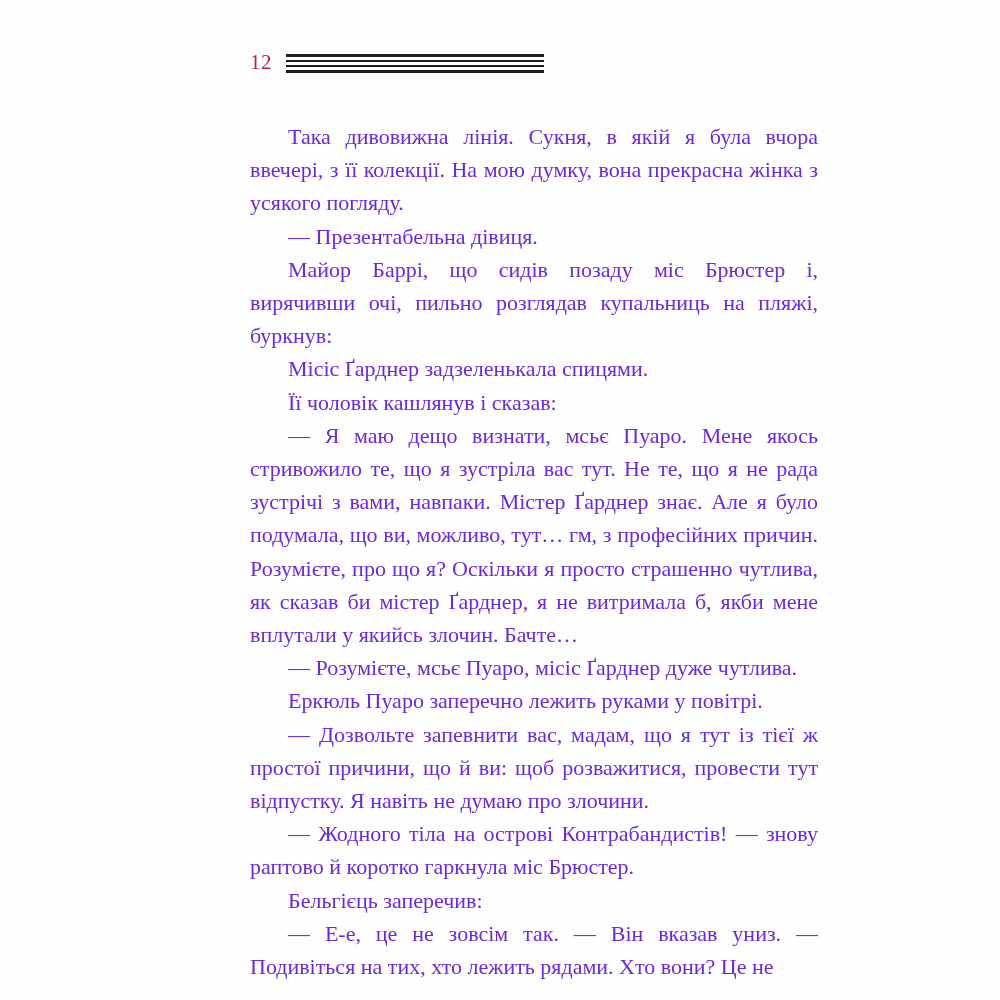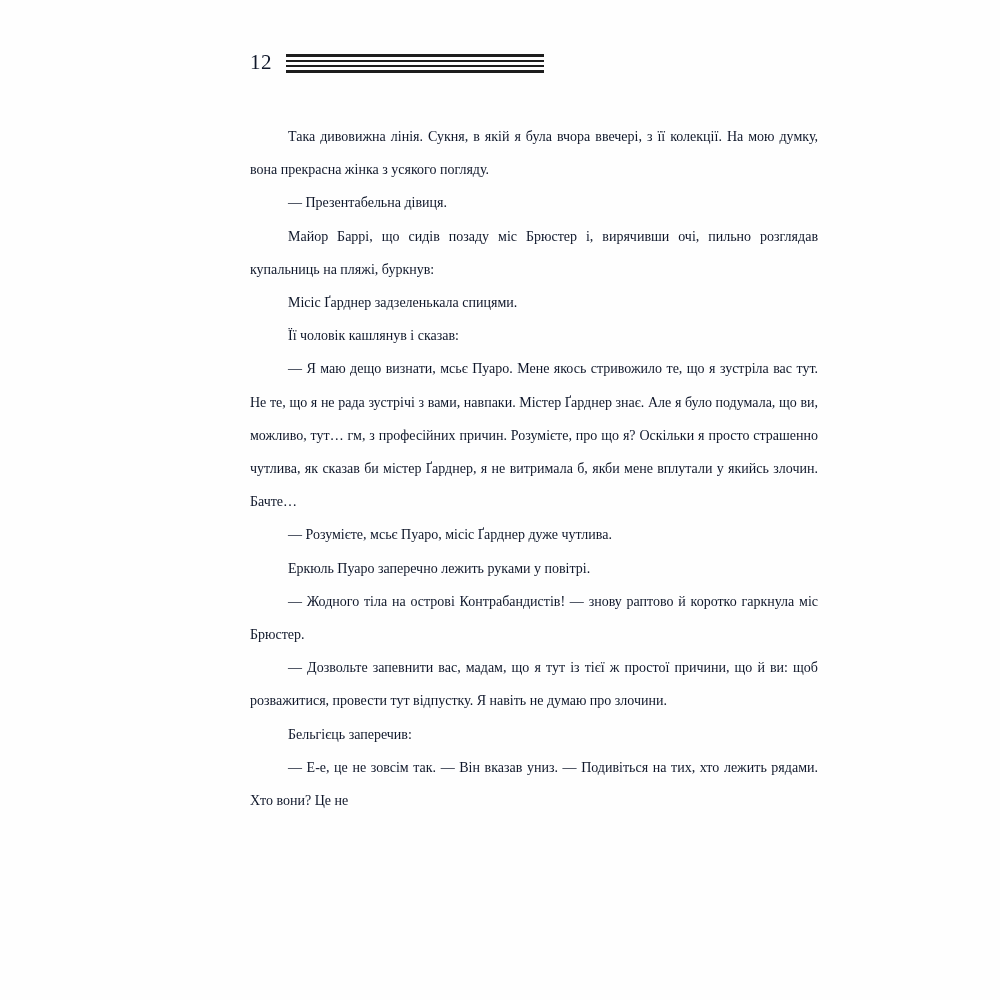--- a/index.html
+++ b/index.html
@@ -28,21 +28,21 @@
   }
   .header-line {
     display: flex;
     align-items: center;
     height: 40px;
     margin-bottom: 38px;
   }
   .folio {
     font-size: 21px;
     line-height: 1;
-    color: #0f172a;
+    color: #be185d;
     letter-spacing: 0.5px;
     margin-right: 14px;
     font-family: "Liberation Serif", "DejaVu Serif", serif;
   }
   .rule-stack {
     width: 258px;
     display: flex;
     flex-direction: column;
     justify-content: center;
     gap: 3px;
@@ -51,26 +51,26 @@
   .rule-stack .rule {
     background: #1d1d1d;
     width: 100%;
   }
   .rule.r1 { height: 3px; }
   .rule.r2 { height: 2px; }
   .rule.r3 { height: 2px; }
   .rule.r4 { height: 3px; }
 
   .body-text {
-    font-size: 14px;
+    font-size: 22px;
     line-height: 33.2px;
     text-align: justify;
     text-justify: inter-word;
     hyphens: manual;
-    color: #0f172a;
+    color: #6d28d9;
   }
   .body-text p {
     margin: 0;
     text-indent: 38px;
   }
 </style>
 </head>
 <body>
 
 <div class="page">
@@ -88,20 +88,20 @@
 
     <div class="body-text">
       <p>Така дивовижна лінія. Сукня, в якій я була вчора ввечері, з її колекції. На мою думку, вона прекрасна жінка з усякого погляду.</p>
       <p>— Презентабельна дівиця.</p>
       <p>Майор Баррі, що сидів позаду міс Брюстер і, вирячивши очі, пильно розглядав купальниць на пляжі, буркнув:</p>
       <p>Місіс Ґарднер задзеленькала спицями.</p>
       <p>Її чоловік кашлянув і сказав:</p>
       <p>— Я маю дещо визнати, мсьє Пуаро. Мене якось стривожило те, що я зустріла вас тут. Не те, що я не рада зустрічі з вами, навпаки. Містер Ґарднер знає. Але я було подумала, що ви, можливо, тут… гм, з професійних причин. Розумієте, про що я? Оскільки я просто страшенно чутлива, як сказав би містер Ґарднер, я не витримала б, якби мене вплутали у якийсь злочин. Бачте…</p>
       <p>— Розумієте, мсьє Пуаро, місіс Ґарднер дуже чутлива.</p>
       <p>Еркюль Пуаро заперечно лежить руками у повітрі.</p>
+      <p>— Дозвольте запевнити вас, мадам, що я тут із тієї ж простої причини, що й ви: щоб розважитися, провести тут відпустку. Я навіть не думаю про злочини.</p>
       <p>— Жодного тіла на острові Контрабандистів! — знову раптово й коротко гаркнула міс Брюстер.</p>
-      <p>— Дозвольте запевнити вас, мадам, що я тут із тієї ж простої причини, що й ви: щоб розважитися, провести тут відпустку. Я навіть не думаю про злочини.</p>
       <p>Бельгієць заперечив:</p>
       <p>— Е-е, це не зовсім так. — Він вказав униз. — Подивіться на тих, хто лежить рядами. Хто вони? Це не</p>
     </div>
 
   </div>
 </div>
 
 </body></html>

